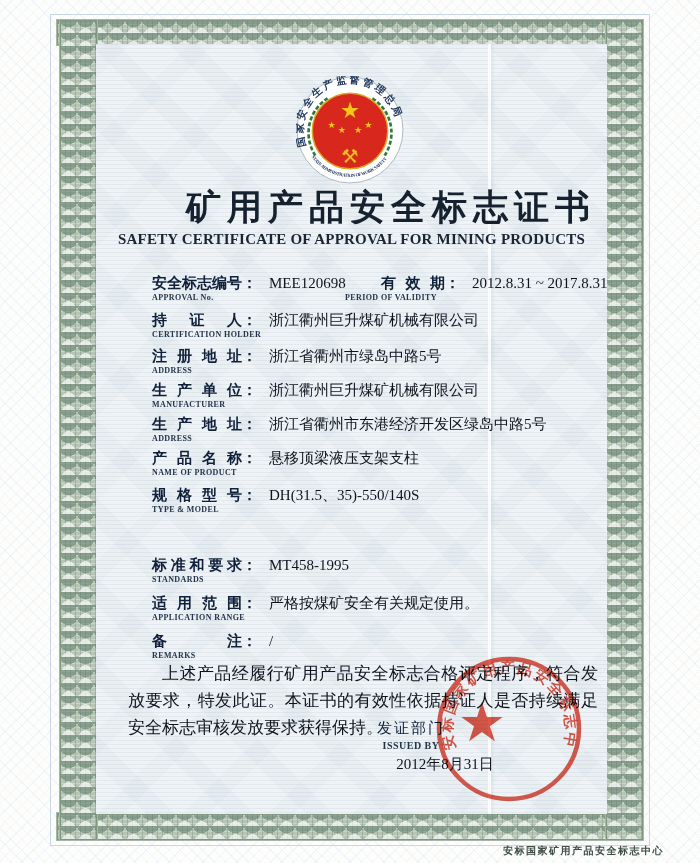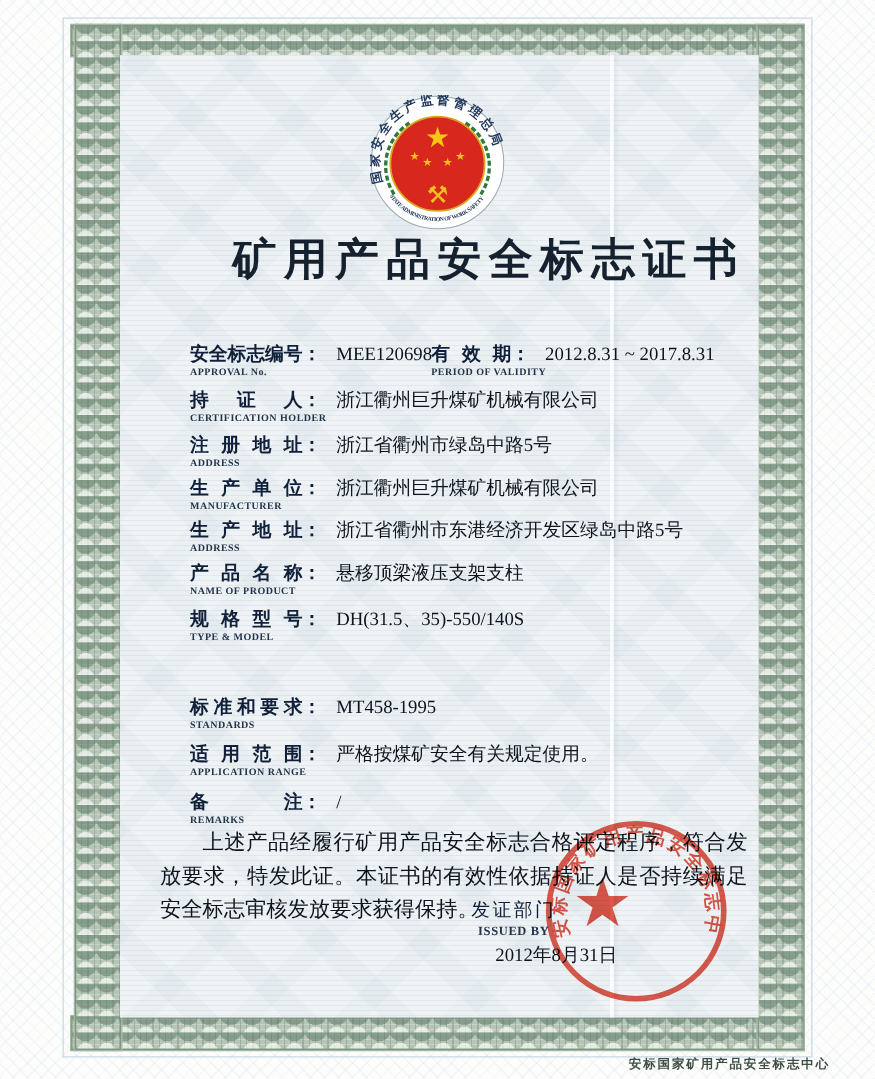--- a/index.html
+++ b/index.html
@@ -65,21 +65,21 @@
     display:inline-block;width:90px;text-align:justify;text-align-last:justify;
     font-size:15px;font-weight:bold;color:#10203a;vertical-align:top;
   }
   .lbl-v{width:64px;}
   .colon{font-size:15px;font-weight:bold;color:#10203a;}
   .val{font-size:15px;color:#0e141d;margin-left:8px;}
   .en{
     position:absolute;left:0;top:19px;
     font-size:8px;letter-spacing:.4px;color:#23344a;font-weight:bold;
   }
-  .vgroup{position:absolute;left:193px;top:0;white-space:nowrap;}
+  .vgroup{position:absolute;left:193px;top:0;white-space:nowrap;padding-left:36px;}
   .vgroup .en{top:19px;}
   .statement{
     position:absolute;left:-24px;top:660px;width:470px;margin:0;
     font-size:17px;line-height:1.6;color:#0e141d;text-indent:2em;text-align:justify;
   }
   .issued{position:absolute;left:196px;top:719px;width:126px;text-align:center;}
   .issued-zh{font-size:15px;color:#10203a;letter-spacing:2px;}
   .issued-en{font-size:10px;font-weight:bold;color:#23344a;letter-spacing:.5px;margin-top:2px;}
   .issue-date{position:absolute;left:212px;top:755px;width:162px;text-align:center;font-size:15px;color:#0e141d;}
   .stamp{position:absolute;left:433px;top:653px;width:152px;height:152px;mix-blend-mode:multiply;opacity:.92;}
@@ -117,20 +117,21 @@
     </text>
     <text x="53" y="41" font-size="22" fill="#f5c518" text-anchor="middle">★</text>
     <text x="35" y="51" font-size="9" fill="#f5c518" text-anchor="middle">★</text>
     <text x="45" y="56" font-size="9" fill="#f5c518" text-anchor="middle">★</text>
     <text x="61" y="56" font-size="9" fill="#f5c518" text-anchor="middle">★</text>
     <text x="71" y="51" font-size="9" fill="#f5c518" text-anchor="middle">★</text>
     <text x="53" y="85" font-size="19" fill="#f0c020" text-anchor="middle">⚒</text>
   </svg>
 
   <div class="title-zh">矿用产品安全标志证书</div>
+  <div class="title-en">SAFETY CERTIFICATE OF APPROVAL FOR MINING PRODUCTS</div>
 
   <div class="content">
 
     <div class="row" style="top:274px">
       <span class="lbl">安全标志编号</span><span class="colon">：</span>
       <span class="val">MEE120698</span>
       <span class="en">APPROVAL No.</span>
       <span class="vgroup">
         <span class="lbl lbl-v">有效期</span><span class="colon">：</span>
         <span class="val">2012.8.31 ~ 2017.8.31</span>

